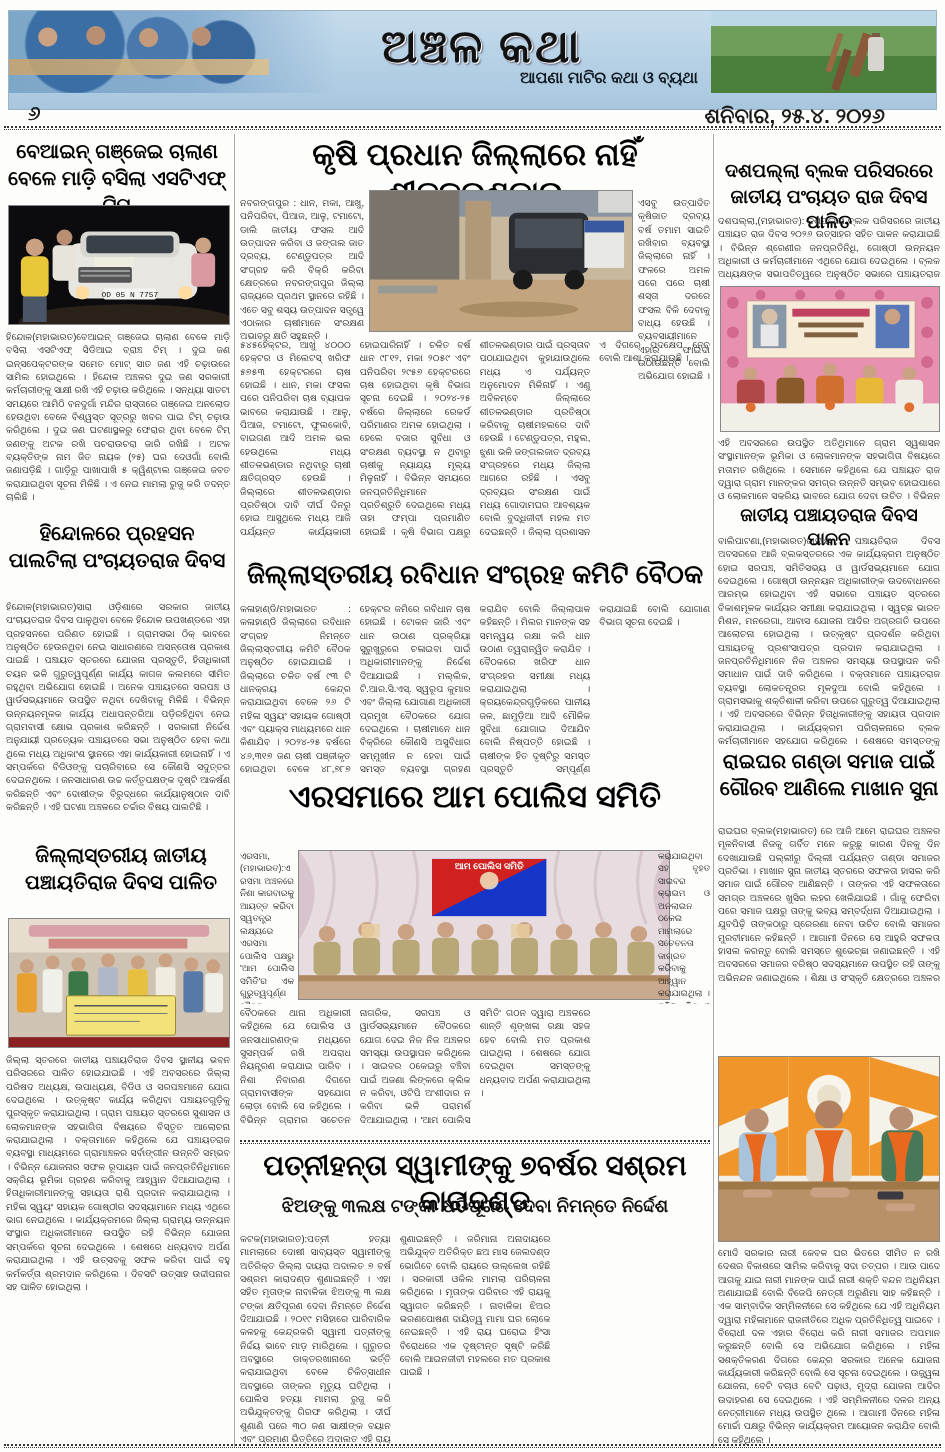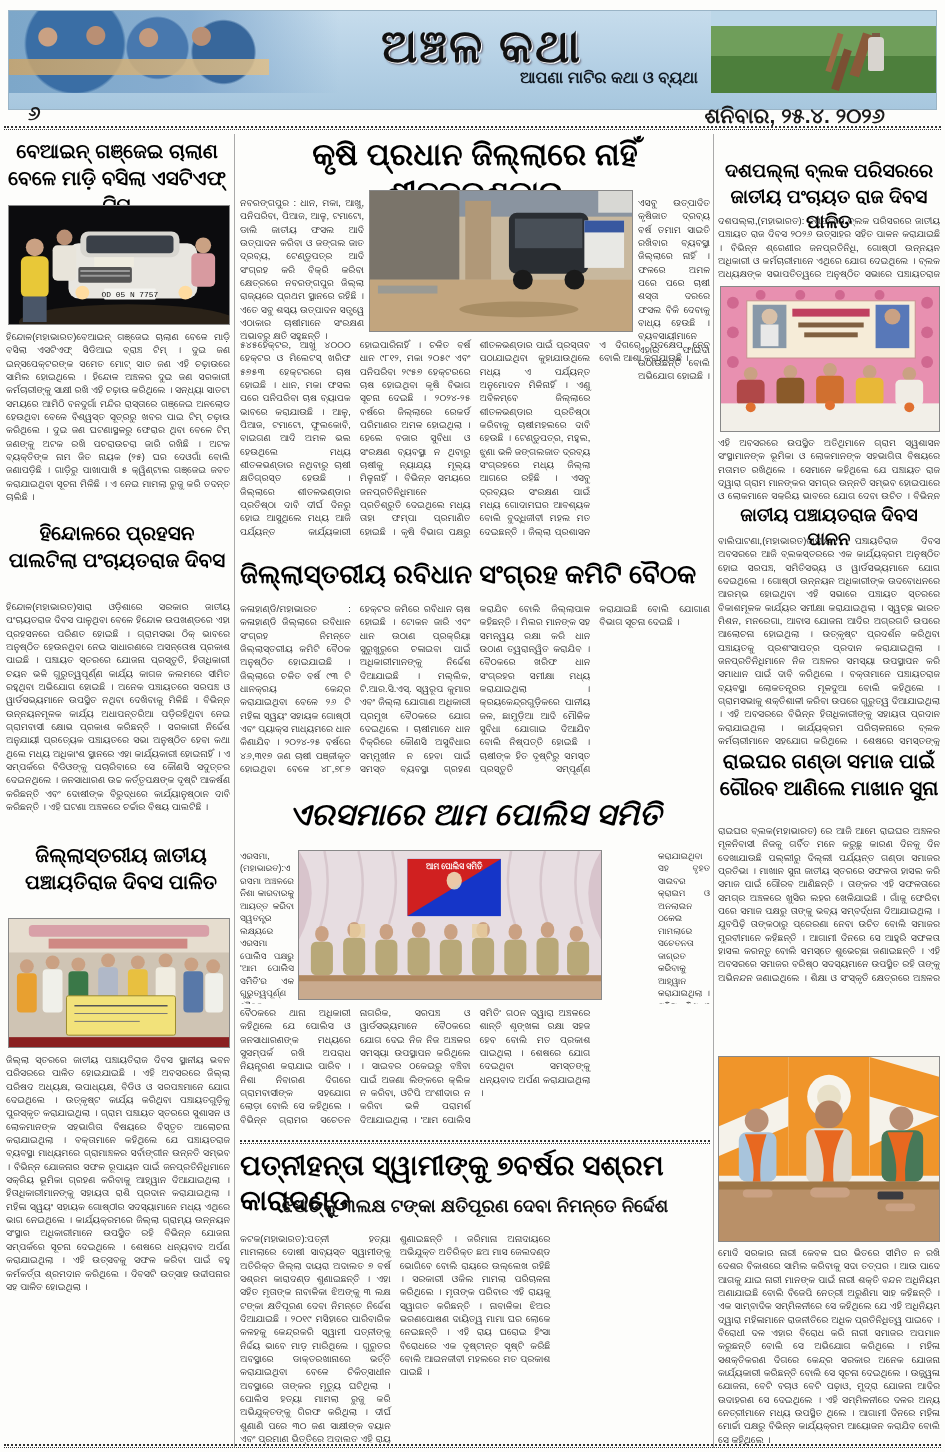--- a/index.html
+++ b/index.html
@@ -31,21 +31,21 @@
   #page-number { left:28px; top:102px; font-size:20px; font-weight:700; }
   #issue-date { right:60px; top:104px; font-size:21px; font-weight:700; }
   .dotted-rule { border-top:2px dotted #333; height:3px; }
   .dotted-rule:after{content:"";display:block;border-top:1px dotted #333;margin-top:1px;}
 
   
   .vrule { width:1px; background:#aaa; }
 
   
   .h-xl { font-size:31px; font-weight:700; text-align:center; line-height:1.22; color:#000; }
-  .h-lg { font-size:26px; font-weight:700; line-height:1.25; color:#000; }
+  .h-lg { font-size:26px; font-weight:700; text-align:center; line-height:1.25; color:#000; }
   .h-md { font-size:20px; font-weight:700; text-align:center; line-height:1.35; color:#000; }
   .h-sm { font-size:18px; font-weight:700; text-align:center; line-height:1.35; color:#000; }
   .sub-h { font-size:17px; font-weight:700; text-align:center; color:#111; }
 
   
   .body-txt { font-size:9.4px; line-height:1.42; text-align:justify; overflow:hidden; color:#222;
       word-break:break-word; }
   .cols-3 { column-count:3; column-gap:9px; column-fill:auto; }
   .cols-4 { column-count:4; column-gap:9px; column-fill:auto; }
 
@@ -169,25 +169,25 @@
     </svg>
   </div>
 
   <div class="abs body-txt" style="left:638px; top:196px; width:72px; height:340px;">ଏସବୁ ଉତ୍ପାଦିତ କୃଷିଜାତ ଦ୍ରବ୍ୟ ବର୍ଷ ତମାମ ସାଇତି ରଖିବାର ବ୍ୟବସ୍ଥା ଜିଲ୍ଲାରେ ନାହିଁ । ଫଳରେ ଅମଳ ପରେ ପରେ ଚାଷୀ ଶସ୍ତା ଦରରେ ଫସଲ ବିକି ଦେବାକୁ ବାଧ୍ୟ ହେଉଛି । ବ୍ୟବସାୟୀମାନେ ଏହାର ଫାଇଦା ଉଠାଉଛନ୍ତି ବୋଲି ଅଭିଯୋଗ ହୋଇଛି ।</div>
 
   <div class="abs body-txt cols-4" style="left:240px; top:338px; width:470px; height:212px;">୫୪୫ହେକ୍ଟର, ଆଖୁ ୪୦୦୦ ହେକ୍ଟର ଓ ମିଲେଟସ୍ ଖରିଫ ୫୭୫୩ ହେକ୍ଟରରେ ଚାଷ ହୋଇଛି । ଧାନ, ମକା ଫସଲ ପରେ ପନିପରିବା ଚାଷ ବ୍ୟାପକ ଭାବରେ କରାଯାଉଛି । ଆଳୁ, ପିଆଜ, ଟମାଟୋ, ଫୁଲକୋବି, ବାଇଗଣ ଆଦି ଅମଳ ଭଲ ହେଉଥିଲେ ମଧ୍ୟ ଶୀତଳଭଣ୍ଡାର ନଥିବାରୁ ଚାଷୀ କ୍ଷତିଗ୍ରସ୍ତ ହେଉଛି । ଜିଲ୍ଲାରେ ଶୀତଳଭଣ୍ଡାର ପ୍ରତିଷ୍ଠା ଦାବି ଦୀର୍ଘ ଦିନରୁ ହୋଇ ଆସୁଥିଲେ ମଧ୍ୟ ଆଜି ପର୍ଯ୍ୟନ୍ତ କାର୍ଯ୍ୟକାରୀ ହୋଇପାରିନାହିଁ । ଚଳିତ ବର୍ଷ ଧାନ ୯୮୧୨, ମକା ୨୦୫୯ ଏବଂ ପନିପରିବା ୨୯୫୭ ହେକ୍ଟରରେ ଚାଷ ହୋଇଥିବା କୃଷି ବିଭାଗ ସୂଚନା ଦେଇଛି । ୨୦୨୪-୨୫ ବର୍ଷରେ ଜିଲ୍ଲାରେ ରେକର୍ଡ ପରିମାଣର ଅମଳ ହୋଇଥିଲା । ହେଲେ ବଜାର ସୁବିଧା ଓ ସଂରକ୍ଷଣ ବ୍ୟବସ୍ଥା ନ ଥିବାରୁ ଚାଷୀକୁ ନ୍ୟାଯ୍ୟ ମୂଲ୍ୟ ମିଳୁନାହିଁ । ବିଭିନ୍ନ ସମୟରେ ଜନପ୍ରତିନିଧିମାନେ ପ୍ରତିଶ୍ରୁତି ଦେଇଥିଲେ ମଧ୍ୟ ତାହା ଫମ୍ପା ପ୍ରମାଣିତ ହୋଇଛି । କୃଷି ବିଭାଗ ପକ୍ଷରୁ ଶୀତଳଭଣ୍ଡାର ପାଇଁ ପ୍ରସ୍ତାବ ପଠାଯାଇଥିବା କୁହାଯାଉଥିଲେ ମଧ୍ୟ ଏ ପର୍ଯ୍ୟନ୍ତ ଅନୁମୋଦନ ମିଳିନାହିଁ । ଏଣୁ ଅବିଳମ୍ବେ ଜିଲ୍ଲାରେ ଶୀତଳଭଣ୍ଡାର ପ୍ରତିଷ୍ଠା କରିବାକୁ ଚାଷୀମହଲରେ ଦାବି ହେଉଛି । ଟେଣ୍ଡୁପତ୍ର, ମହୁଲ, ଝୁଣା ଭଳି ଜଙ୍ଗଲଜାତ ଦ୍ରବ୍ୟ ସଂଗ୍ରହରେ ମଧ୍ୟ ଜିଲ୍ଲା ଆଗରେ ରହିଛି । ଏସବୁ ଦ୍ରବ୍ୟର ସଂରକ୍ଷଣ ପାଇଁ ମଧ୍ୟ ଗୋଦାମଘର ଆବଶ୍ୟକ ବୋଲି ବୁଦ୍ଧିଜୀବୀ ମହଲ ମତ ଦେଇଛନ୍ତି । ଜିଲ୍ଲା ପ୍ରଶାସନ ଏ ଦିଗରେ ପଦକ୍ଷେପ ନେବ ବୋଲି ଆଶା କରାଯାଉଛି ।</div>
 
   <div class="abs h-lg" style="left:240px; top:558px; width:470px;">ଜିଲ୍ଲାସ୍ତରୀୟ ରବିଧାନ ସଂଗ୍ରହ କମିଟି ବୈଠକ</div>
   <div class="abs body-txt cols-4" style="left:240px; top:602px; width:470px; height:186px;">କଳାହାଣ୍ଡି/ମହାଭାରତ : କଳାହାଣ୍ଡି ଜିଲ୍ଲାରେ ରବିଧାନ ସଂଗ୍ରହ ନିମନ୍ତେ ଜିଲ୍ଲାସ୍ତରୀୟ କମିଟି ବୈଠକ ଅନୁଷ୍ଠିତ ହୋଇଯାଇଛି । ଜିଲ୍ଲାରେ ଚଳିତ ବର୍ଷ ୯୩ ଟି ଧାନକ୍ରୟ କେନ୍ଦ୍ର କରାଯାଇଥିବା ବେଳେ ୨୬ ଟି ମହିଳା ସ୍ୱୟଂ ସହାୟକ ଗୋଷ୍ଠୀ ଏବଂ ପ୍ୟାକ୍ସ ମାଧ୍ୟମରେ ଧାନ କିଣାଯିବ । ୨୦୨୪-୨୫ ବର୍ଷରେ ୪୬,୩୧୭ ଜଣ ଚାଷୀ ପଞ୍ଜୀକୃତ ହୋଇଥିବା ବେଳେ ୪୮,୭୮୭ ହେକ୍ଟର ଜମିରେ ରବିଧାନ ଚାଷ ହୋଇଛି । ଟୋକନ ଜାରି ଏବଂ ଧାନ ଉଠାଣ ପ୍ରକ୍ରିୟା ସୁରୁଖୁରୁରେ ଚଳାଇବା ପାଇଁ ଅଧିକାରୀମାନଙ୍କୁ ନିର୍ଦ୍ଦେଶ ଦିଆଯାଇଛି । ମଲ୍ଲିକ, ଟି.ଆର.ସି.ଏସ୍. ସ୍ୱରୂପ କୁମାର ଏବଂ ଜିଲ୍ଲା ଯୋଗାଣ ଅଧିକାରୀ ପ୍ରମୁଖ ବୈଠକରେ ଯୋଗ ଦେଇଥିଲେ । ଚାଷୀମାନେ ଧାନ ବିକ୍ରିରେ କୌଣସି ଅସୁବିଧାର ସମ୍ମୁଖୀନ ନ ହେବା ପାଇଁ ସମସ୍ତ ବ୍ୟବସ୍ଥା ଗ୍ରହଣ କରାଯିବ ବୋଲି ଜିଲ୍ଲାପାଳ କହିଛନ୍ତି । ମିଲର ମାନଙ୍କ ସହ ସମନ୍ୱୟ ରକ୍ଷା କରି ଧାନ ଉଠାଣ ତ୍ୱରାନ୍ୱିତ କରାଯିବ । ବୈଠକରେ ଖରିଫ ଧାନ ସଂଗ୍ରହର ସମୀକ୍ଷା ମଧ୍ୟ କରାଯାଇଥିଲା । କ୍ରୟକେନ୍ଦ୍ରଗୁଡ଼ିକରେ ପାନୀୟ ଜଳ, ଛାମୁଡ଼ିଆ ଆଦି ମୌଳିକ ସୁବିଧା ଯୋଗାଇ ଦିଆଯିବ ବୋଲି ନିଷ୍ପତ୍ତି ହୋଇଛି । ଚାଷୀଙ୍କ ହିତ ଦୃଷ୍ଟିରୁ ସମସ୍ତ ପ୍ରସ୍ତୁତି ସମ୍ପୂର୍ଣ୍ଣ କରାଯାଇଛି ବୋଲି ଯୋଗାଣ ବିଭାଗ ସୂଚନା ଦେଇଛି ।</div>
 
-  <div class="abs h-xl" style="left:240px; top:796px; width:470px;font-style:italic;">ଏରସମାରେ ଆମ ପୋଲିସ ସମିତି</div>
+  <div class="abs h-xl" style="left:240px; top:778px; width:470px;">ଏରସମାରେ ଆମ ପୋଲିସ ସମିତି</div>
 
   <div class="abs body-txt" style="left:240px; top:850px; width:54px; height:154px; font-size:8.8px;">ଏରସମା,(ମହାଭାରତ):ଏରସମା ଅଞ୍ଚଳରେ ନିଶା କାରବାରକୁ ଆୟତ୍ତ କରିବା ସ୍ୱତନ୍ତ୍ର ଲକ୍ଷ୍ୟରେ ଏରସମା ପୋଲିସ ପକ୍ଷରୁ 'ଆମ ପୋଲିସ ସମିତି'ର ଏକ ଗୁରୁତ୍ୱପୂର୍ଣ୍ଣ ବୈଠକ ଅନୁଷ୍ଠିତ ହୋଇଯାଇଛି । ଜିଲ୍ଲା ଅତିରିକ୍ତ ଆରକ୍ଷୀ ଅଧୀକ୍ଷକ ଅଜୟ କୁମାର ଦାଶ ଏବଂ ଏସଡିପିଓ ପାର୍ଥ ପ୍ରତିମ୍ ବେହେରାଙ୍କ ପ୍ରାଧାନ୍ୟରେ ଆୟୋଜିତ ଏହି ବୈଠକରେ ନୂତନ ଥାନା ଅଧିକାରୀ ପ୍ରତିମ୍ ବେହେରା ଆମ ପୋଲିସ ସମିତିର କାର୍ଯ୍ୟ ବିଷୟରେ ସୂଚନା ଦେଇଥିଲେ ।</div>
 
-  <div class="abs photo" style="left:298px; top:850px; width:304px; height:150px;">
+  <div class="abs photo" style="left:298px; top:850px; width:372px; height:150px;">
     <svg viewBox="0 0 356 150" preserveAspectRatio="none">
       <rect width="356" height="150" fill="#e7dde1"></rect>
       <path d="M0 0 q30 40 0 90 Z" fill="#d8c4cc"></path>
       <path d="M356 0 q-30 40 0 90 Z" fill="#d8c4cc"></path>
       <g opacity=".5" stroke="#c9b3bb" stroke-width="3" fill="none">
         <path d="M30 0 q10 40 -6 80"></path>
           <path d="M70 0 q12 40 -4 78"></path>
           <path d="M110 0 q10 38 -4 74"></path>
           <path d="M250 0 q-10 40 6 78"></path>
           <path d="M290 0 q-12 40 4 76"></path>

